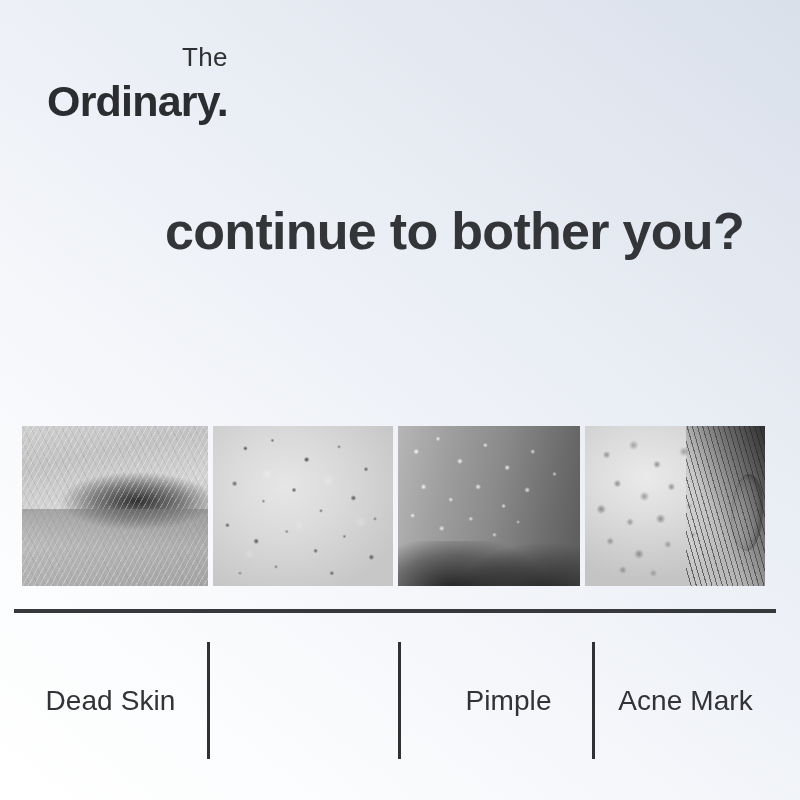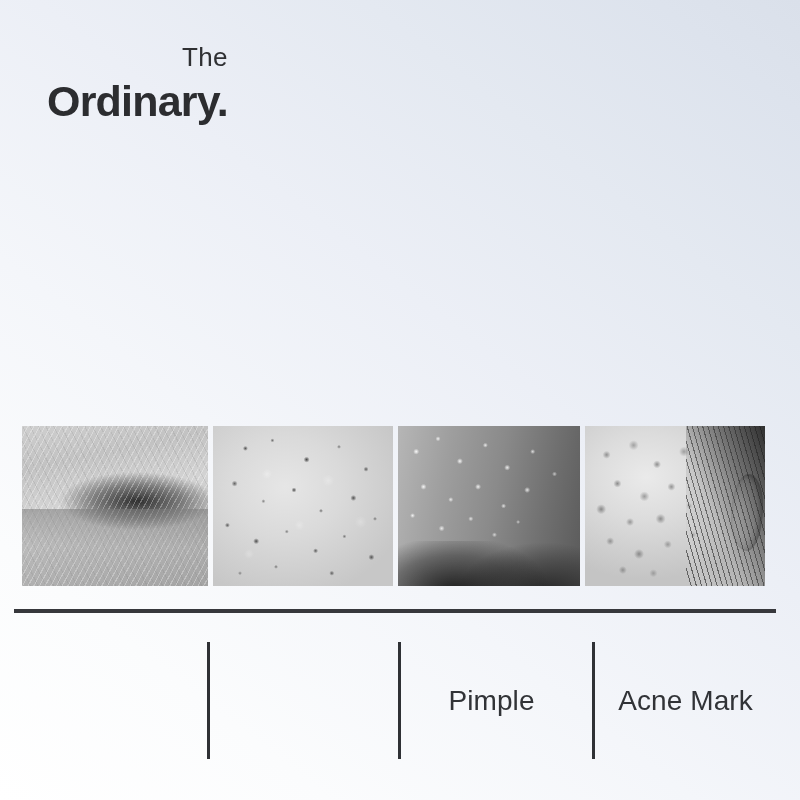--- a/index.html
+++ b/index.html
@@ -278,34 +278,35 @@
     align-items: center;
     justify-content: center;
     font-size: 28px;
     font-weight: 400;
     color: #313337;
     letter-spacing: 0.1px;
     white-space: nowrap;
   }
   .cat-label.c1 { left: 0px;   width: 193px; }
   .cat-label.c2 { left: 196px; width: 188px; }
-  .cat-label.c3 { left: 382px; width: 191px; }
+  .cat-label.c3 { left: 399px; width: 191px; }
   .cat-label.c4 { left: 581px; width: 181px; }
 </style>
 </head>
 <body>
 
 <div id="page">
 
   <div id="logo">
     <span class="logo-the">The</span>
     <span class="logo-word">Ordinary.</span>
   </div>
 
   <div id="headline">
+    <span class="hl-line">continue to bother you?</span>
   </div>
 
   <div id="photo-strip">
 
     <div class="photo-tile t1">
       <div class="skin-base"></div>
       <div class="flake"></div>
       <div class="lip-shadow"></div>
     </div>
 
@@ -330,17 +331,18 @@
 
   </div>
 
   <div id="rule"></div>
 
   <div id="label-row">
     <div class="vdiv d1"></div>
     <div class="vdiv d2"></div>
     <div class="vdiv d3"></div>
 
+    <div class="cat-label c1">Dead Skin</div>
     <div class="cat-label c3">Pimple</div>
     <div class="cat-label c4">Acne Mark</div>
   </div>
 
 </div>
 
 </body></html>

